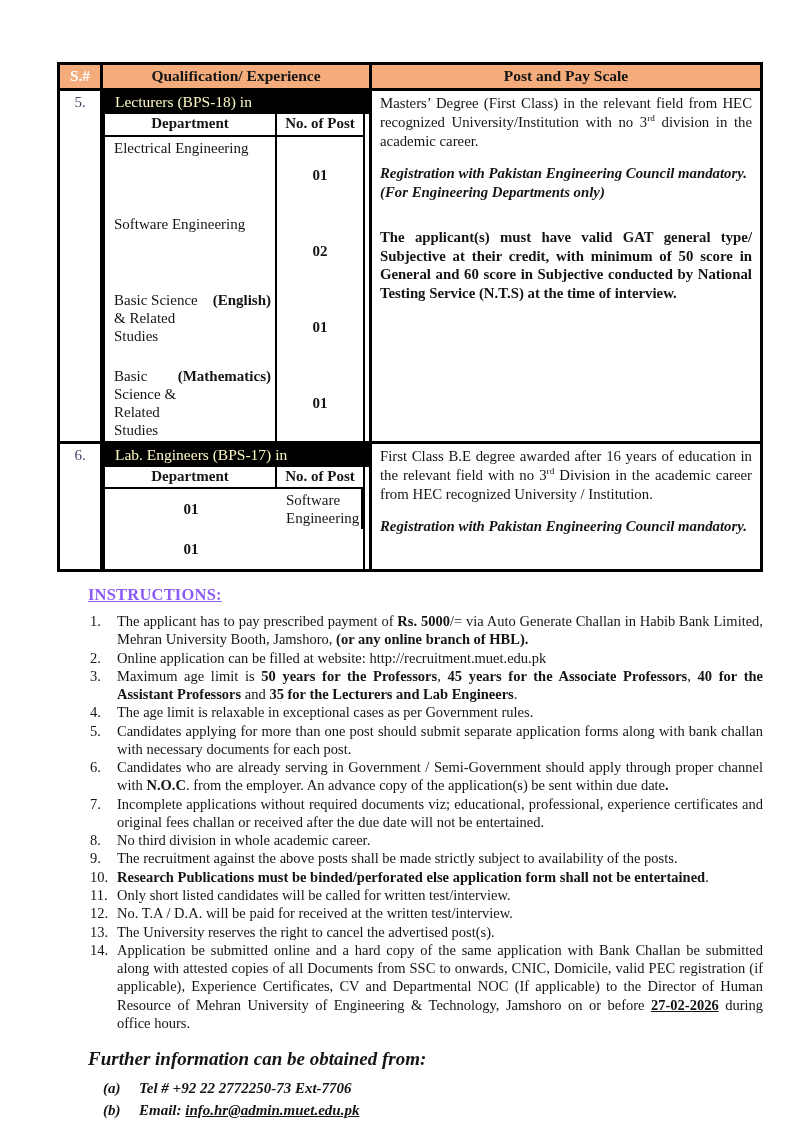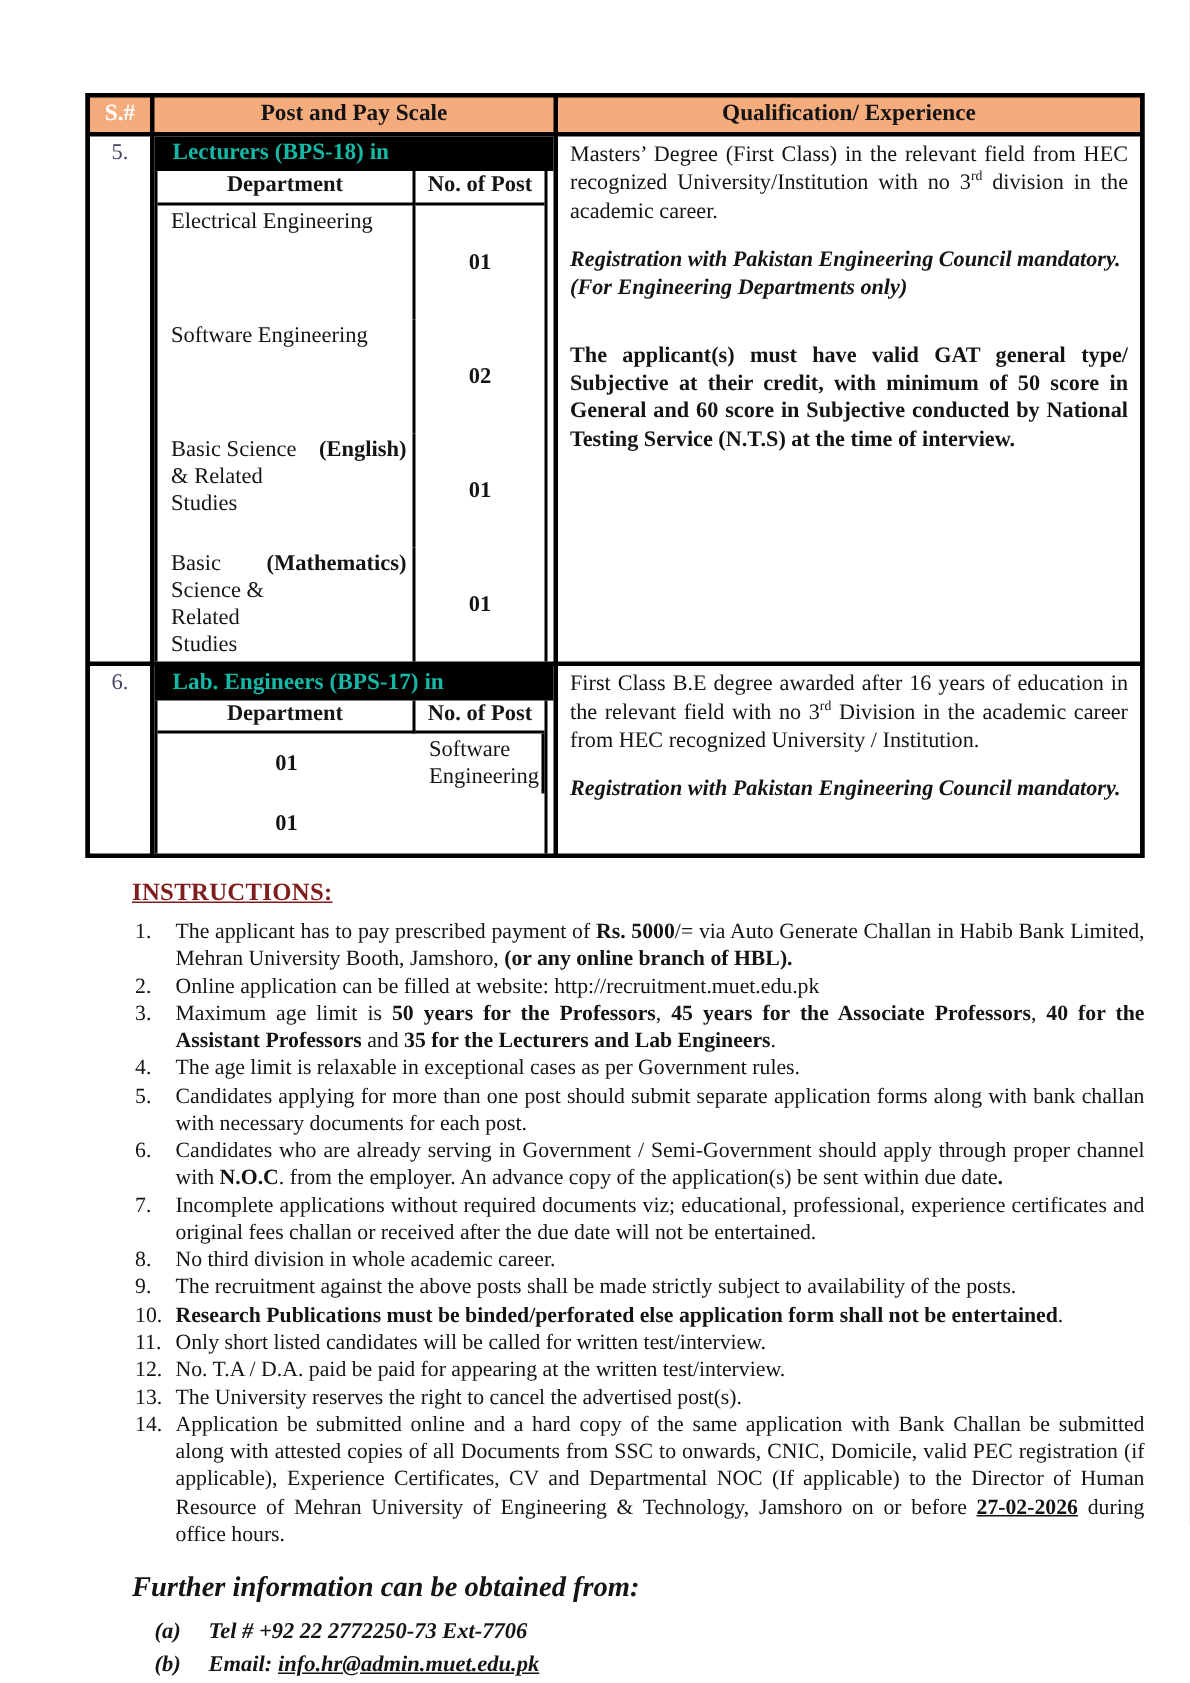--- a/index.html
+++ b/index.html
@@ -22,21 +22,21 @@
     background:#F5AC7D; font-weight:bold; text-align:center;
     font-size:15.5px; padding:2px 2px 3px;
   }
   .hcell.sno-h { color:#ffffff; }
   .sno-cell {
     text-align:center; padding-top:3px;
     color:#4A4268; font-size:15px;
   }
   .post-cell { display:flex; flex-direction:column; padding:0; }
   .band {
-    background:#000; color:#14b8a6; font-weight:bold;
+    background:#000; color:#fef9c3; font-weight:normal;
     font-size:15.5px; padding:2px 12px 3px; flex:0 0 auto;
   }
   .innertable {
     flex:1 1 auto; display:grid; grid-template-columns:1fr 86px;
     margin-right:4px; border-left:2px solid #000; border-right:2px solid #000;
     font-size:15px;
   }
   .innertable.rows4 { grid-template-rows:23px repeat(4, minmax(min-content,1fr)); }
   .innertable.rows2 { grid-template-rows:22px repeat(2, minmax(min-content,1fr)); }
   .ih {
@@ -46,21 +46,21 @@
   .dept-col { border-right:2px solid #000; }
   .dname { padding:2px 4px 2px 9px; display:flex; line-height:1.2; }
   .dcount { display:flex; align-items:center; justify-content:center; font-weight:bold; }
   .qual-cell { padding:3px 8px 4px 8px; font-size:14.8px; line-height:1.27; }
   .qual-cell p { text-align:justify; }
   .q-gap-md { margin-bottom:14px; }
   .q-gap-lg { margin-bottom:26px; }
 
   
   .ins-heading {
-    margin:13px 12px 7px 88px; color:#7f1d1d; font-weight:bold;
+    margin:13px 12px 7px 88px; color:#8b5cf6; font-weight:bold;
     font-size:16.5px; text-decoration:underline; letter-spacing:0.2px;
   }
   .ins-list { margin:0 0 0 90px; width:673px; font-size:14.5px; line-height:1.26; }
   .ins-item { display:flex; }
   .ins-num { flex:0 0 27px; }
   .ins-txt { flex:1; text-align:justify; }
 
   
   .further { margin:16px 0 0 88px; font-size:19px; font-weight:bold; font-style:italic; }
   .contacts { margin:8px 0 0 103px; font-size:15px; line-height:1.45; }
@@ -71,22 +71,22 @@
   .sig-svg { display:block; margin:8px 0 0 70px; }
 </style>
 </head>
 <body>
 
 <div class="page">
 
   <div class="adtable">
 
     <div class="cell hcell sno-h">S.#</div>
+    <div class="cell hcell">Qualification/ Experience</div>
     <div class="cell hcell">Post and Pay Scale</div>
-    <div class="cell hcell">Qualification/ Experience</div>
 
     <div class="cell sno-cell">5.</div>
     <div class="cell post-cell">
       <div class="band">Lecturers (BPS-18) in</div>
       <div class="innertable rows4">
         <div class="ih dept-col">Department</div>
         <div class="ih">No. of Post</div>
         <div class="dname dept-col">
             <span>Electrical Engineering</span>
           </div>
@@ -174,21 +174,21 @@
     <div class="ins-item">
         <span class="ins-num">10.</span>
         <span class="ins-txt"><span style="font-weight: bold;">Research Publications must be binded/perforated else application form shall not be entertained</span><span>.</span></span>
       </div>
     <div class="ins-item">
         <span class="ins-num">11.</span>
         <span class="ins-txt"><span>Only short listed candidates will be called for written test/interview.</span></span>
       </div>
     <div class="ins-item">
         <span class="ins-num">12.</span>
-        <span class="ins-txt"><span>No. T.A / D.A. paid be paid for appearing at the written test/interview.</span></span>
+        <span class="ins-txt"><span>No. T.A / D.A. will be paid for received at the written test/interview.</span></span>
       </div>
     <div class="ins-item">
         <span class="ins-num">13.</span>
         <span class="ins-txt"><span>The University reserves the right to cancel the advertised post(s).</span></span>
       </div>
     <div class="ins-item">
         <span class="ins-num">14.</span>
         <span class="ins-txt"><span>Application be submitted online and a hard copy of the same application with Bank Challan be submitted along with attested copies of all Documents from SSC to onwards, CNIC, Domicile, valid PEC registration (if applicable), Experience Certificates, CV and Departmental NOC (If applicable) to the Director of Human Resource of Mehran University of Engineering &amp; Technology, Jamshoro on or before </span><span style="font-weight: bold; text-decoration: underline;">27-02-2026</span><span> during office hours.</span></span>
       </div>
   </div>

